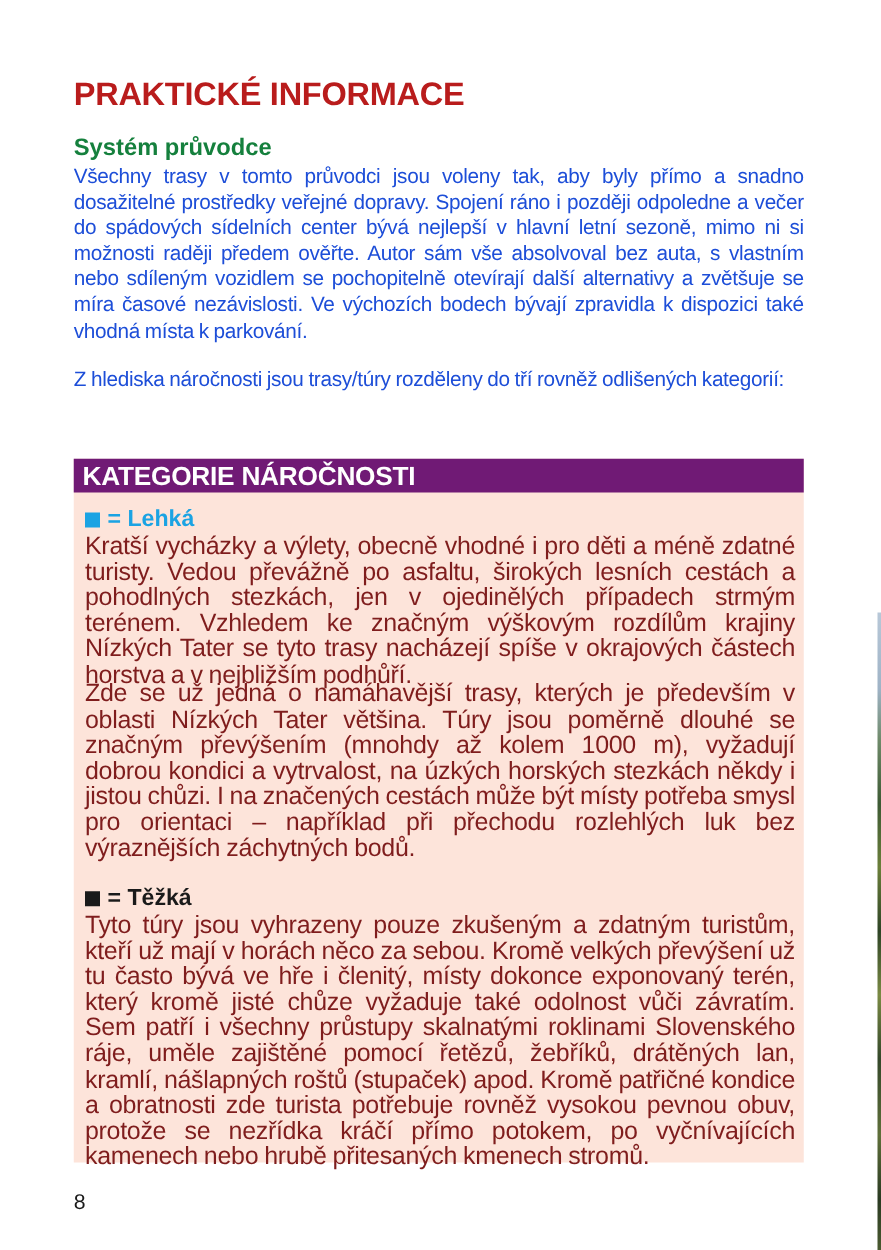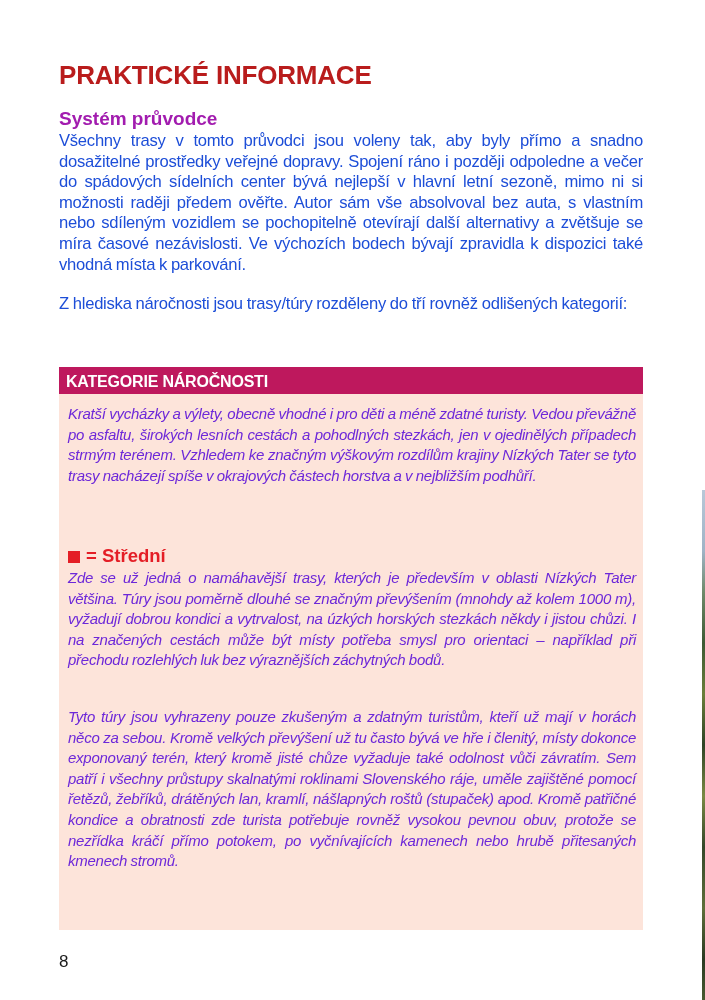--- a/index.html
+++ b/index.html
@@ -25,21 +25,21 @@
       color: #b91c1c;
       letter-spacing: -0.2px;
     }
     .section-heading {
       position: absolute;
       left: 59px;
       top: 108px;
       margin: 0;
       font-size: 19px;
       font-weight: bold;
-      color: #a21caf;
+      color: #15803d;
     }
     .body-text {
       position: absolute;
       left: 59px;
       width: 584px;
       margin: 0;
       font-size: 16.6px;
       line-height: 20.6px;
       text-align: justify;
       letter-spacing: -0.25px;
@@ -52,23 +52,23 @@
     .category-box {
       position: absolute;
       left: 59px;
       top: 367px;
       width: 584px;
       height: 563px;
       background: #fde4da;
     }
     .category-header {
       height: 27px;
-      background: #be185d;
+      background: #701a75;
       color: #ffffff;
-      font-size: 16px;
+      font-size: 21px;
       font-weight: bold;
       line-height: 29px;
       padding-left: 7px;
       letter-spacing: -0.2px;
     }
     .category-section {
       position: absolute;
       left: 9px;
       width: 568px;
     }
@@ -83,27 +83,26 @@
     }
     .category-swatch {
       display: inline-block;
       width: 12px;
       height: 12px;
       margin-right: 6px;
       margin-top: 1px;
     }
     .category-desc {
       margin: 0;
-      font-size: 15px;
+      font-size: 20px;
       line-height: 20.6px;
       text-align: justify;
       letter-spacing: -0.25px;
       word-spacing: -0.5px;
-      color: #6d28d9;
-      font-style: italic;
+      color: #7f1d1d;
     }
     #cat-light { top: 37px; }
     #cat-medium { top: 178px; }
     #cat-hard { top: 340px; }
 
     .page-number {
       position: absolute;
       left: 59px;
       top: 952px;
       font-size: 17px;
@@ -131,31 +130,35 @@
 <h2 class="section-heading">Systém průvodce</h2>
 
 <p class="body-text" id="intro-p1">Všechny trasy v tomto průvodci jsou voleny tak, aby byly přímo a snadno dosažitelné prostředky veřejné dopravy. Spojení ráno i později odpoledne a večer do spádových sídelních center bývá nejlepší v hlavní letní sezoně, mimo ni si možnosti raději předem ověřte. Autor sám vše absolvoval bez auta, s vlastním nebo sdíleným vozidlem se pochopitelně otevírají další alternativy a zvětšuje se míra časové nezávislosti. Ve výchozích bodech bývají zpravidla k dispozici také vhodná místa k parkování.</p>
 
 <p class="body-text" id="intro-p2">Z hlediska náročnosti jsou trasy/túry rozděleny do tří rovněž odlišených kategorií:</p>
 
 <div class="category-box">
   <div class="category-header">KATEGORIE NÁROČNOSTI</div>
 
   <div class="category-section" id="cat-light">
+    <div class="category-title" style="color:#1ba3e3;">
+      <span class="category-swatch" style="background:#1ba3e3;"></span>
+      <span>= Lehká</span>
+    </div>
     <p class="category-desc">Kratší vycházky a výlety, obecně vhodné i pro děti a méně zdatné turisty. Vedou převážně po asfaltu, širokých lesních cestách a pohodlných stezkách, jen v ojedinělých případech strmým terénem. Vzhledem ke značným výškovým rozdílům krajiny Nízkých Tater se tyto trasy nacházejí spíše v okrajových částech horstva a v nejbližším podhůří.</p>
   </div>
 
   <div class="category-section" id="cat-medium">
-    <div class="category-title" style="color:#e41e26;">
-      <span class="category-swatch" style="background:#e41e26;"></span>
-      <span>= Střední</span>
-    </div>
     <p class="category-desc">Zde se už jedná o namáhavější trasy, kterých je především v oblasti Nízkých Tater většina. Túry jsou poměrně dlouhé se značným převýšením (mnohdy až kolem 1000 m), vyžadují dobrou kondici a vytrvalost, na úzkých horských stezkách někdy i jistou chůzi. I na značených cestách může být místy potřeba smysl pro orientaci – například při přechodu rozlehlých luk bez výraznějších záchytných bodů.</p>
   </div>
 
   <div class="category-section" id="cat-hard">
+    <div class="category-title" style="color:#1a1a1a;">
+      <span class="category-swatch" style="background:#1a1a1a;"></span>
+      <span>= Těžká</span>
+    </div>
     <p class="category-desc">Tyto túry jsou vyhrazeny pouze zkušeným a zdatným turistům, kteří už mají v horách něco za sebou. Kromě velkých převýšení už tu často bývá ve hře i členitý, místy dokonce exponovaný terén, který kromě jisté chůze vyžaduje také odolnost vůči závratím. Sem patří i všechny průstupy skalnatými roklinami Slovenského ráje, uměle zajištěné pomocí řetězů, žebříků, drátěných lan, kramlí, nášlapných roštů (stupaček) apod. Kromě patřičné kondice a obratnosti zde turista potřebuje rovněž vysokou pevnou obuv, protože se nezřídka kráčí přímo potokem, po vyčnívajících kamenech nebo hrubě přitesaných kmenech stromů.</p>
   </div>
 </div>
 
 <div class="page-number">8</div>
 
 <div class="photo-strip"></div>
 
 </body></html>

